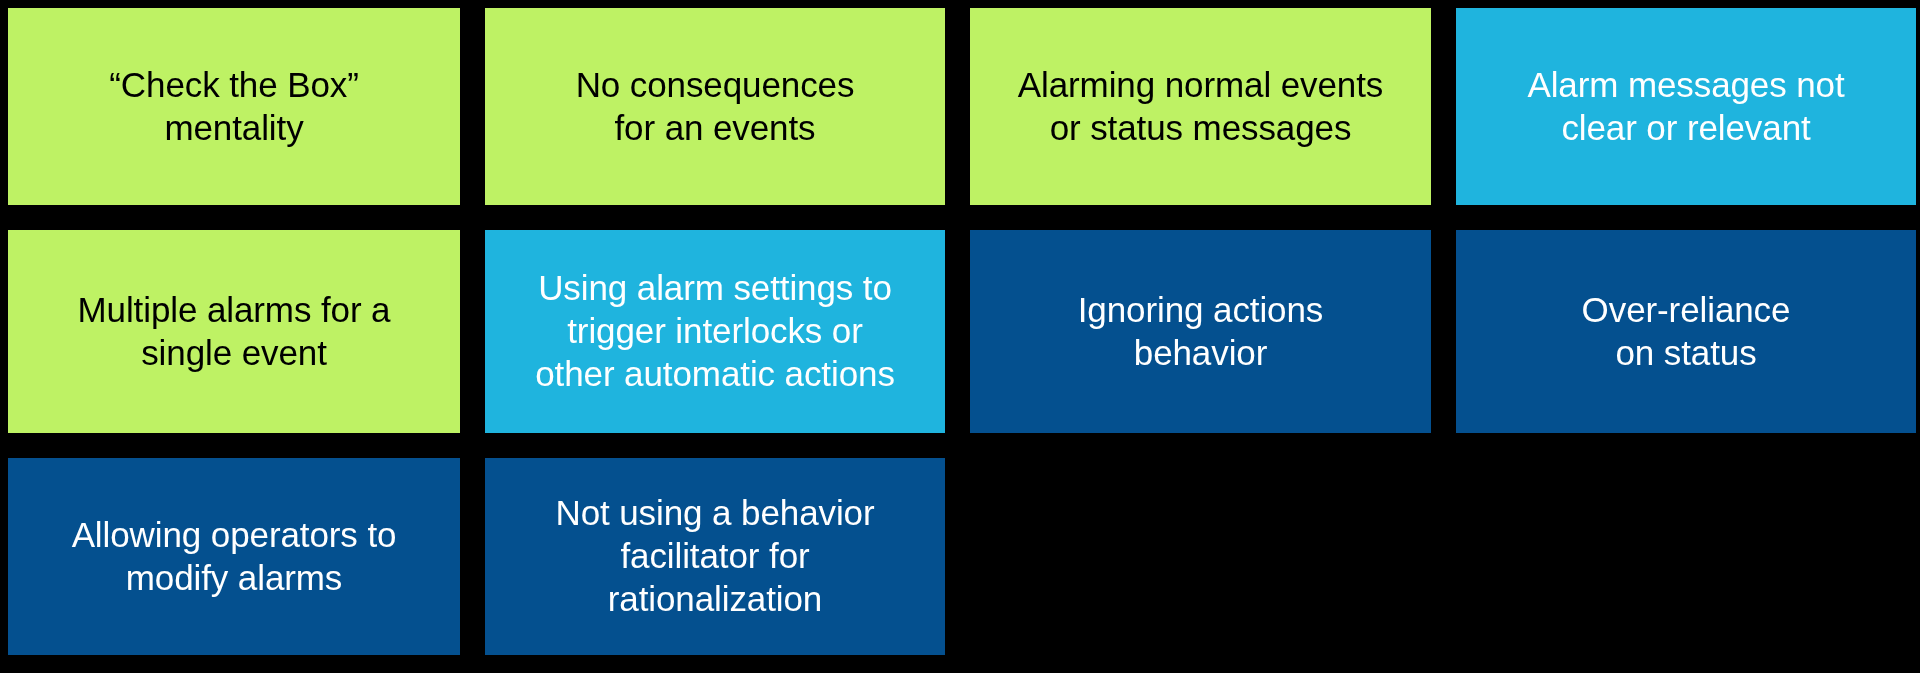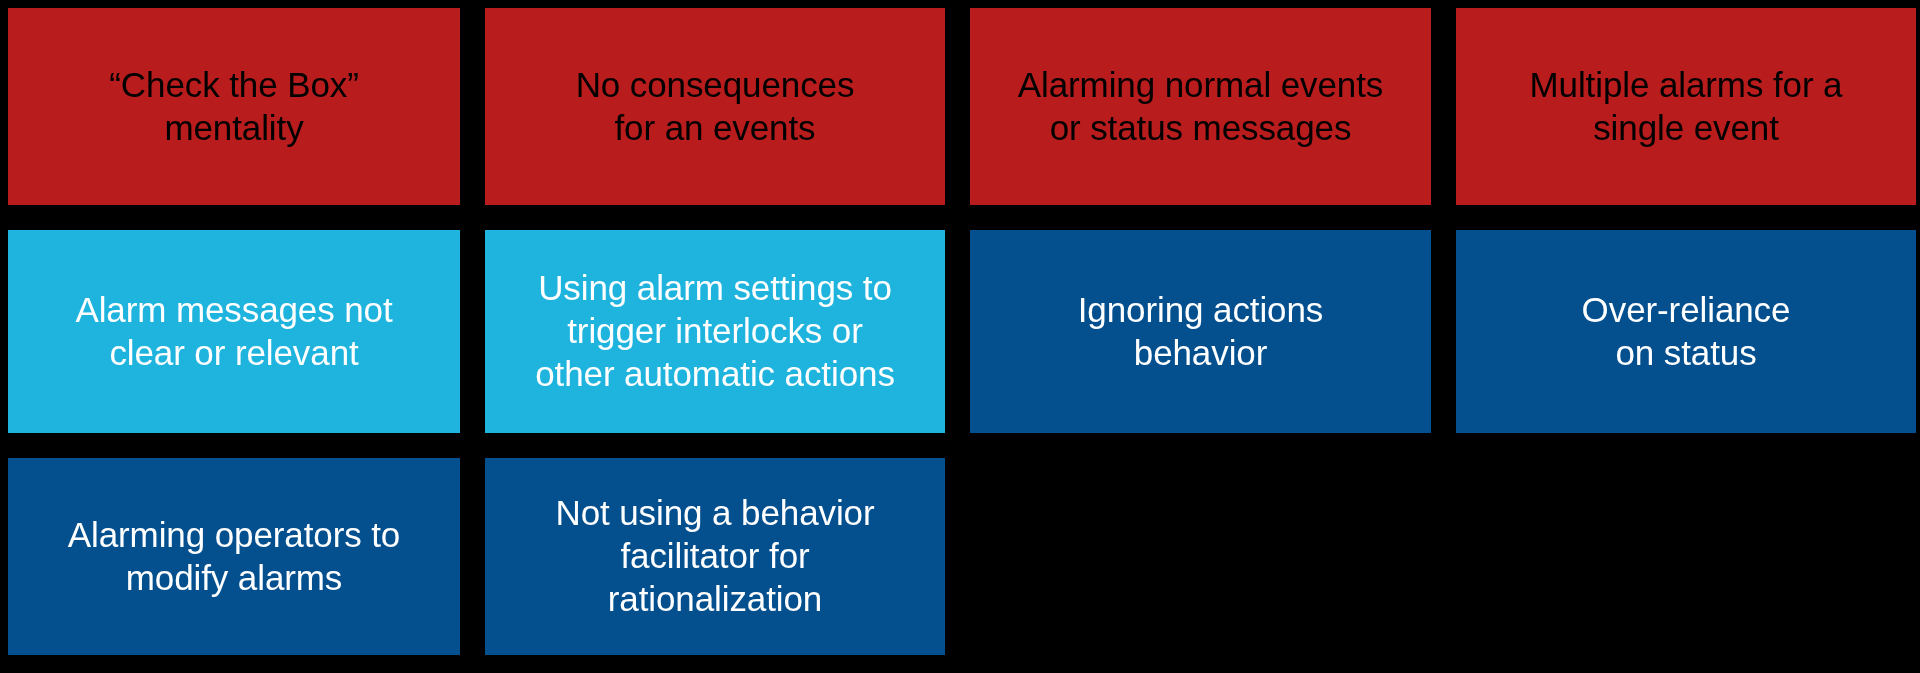--- a/index.html
+++ b/index.html
@@ -42,21 +42,21 @@
   }
 
   .cell .cell-text {
     display: block;
     white-space: pre-line;
     width: 100%;
   }
 
   
   .tier-light {
-    background: #b91c1c;
+    background: #bef264;
     color: #000000;
     font-size: 35px;
   }
   .tier-mid {
     background: #1fb4de;
     color: #ffffff;
     font-size: 35px;
   }
   .tier-dark {
     background: #04508f;
@@ -74,45 +74,45 @@
 mentality</span>
   </div>
   <div class="cell tier-light">
     <span class="cell-text">No consequences
 for an events</span>
   </div>
   <div class="cell tier-light">
     <span class="cell-text">Alarming normal events
 or status messages</span>
   </div>
+  <div class="cell tier-mid">
+    <span class="cell-text">Alarm messages not
+clear or relevant</span>
+  </div>
+
   <div class="cell tier-light">
     <span class="cell-text">Multiple alarms for a
 single event</span>
-  </div>
-
-  <div class="cell tier-mid">
-    <span class="cell-text">Alarm messages not
-clear or relevant</span>
   </div>
   <div class="cell tier-mid">
     <span class="cell-text">Using alarm settings to
 trigger interlocks or
 other automatic actions</span>
   </div>
 
   <div class="cell tier-dark">
     <span class="cell-text">Ignoring actions
 behavior</span>
   </div>
   <div class="cell tier-dark">
     <span class="cell-text">Over-reliance
 on status</span>
   </div>
   <div class="cell tier-dark">
-    <span class="cell-text">Alarming operators to
+    <span class="cell-text">Allowing operators to
 modify alarms</span>
   </div>
   <div class="cell tier-dark">
     <span class="cell-text">Not using a behavior
 facilitator for
 rationalization</span>
   </div>
 
 </div>
 

